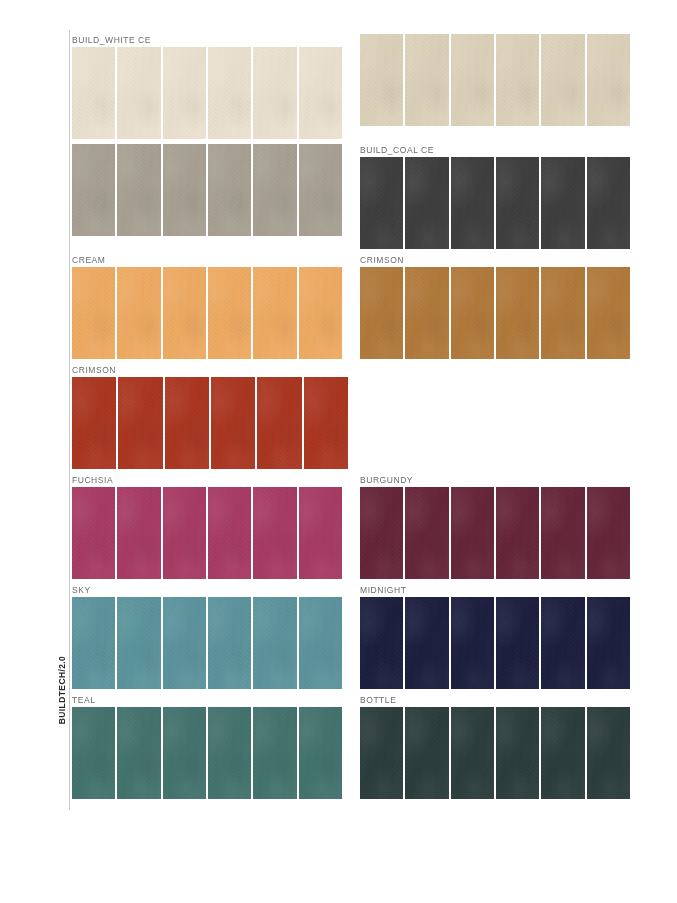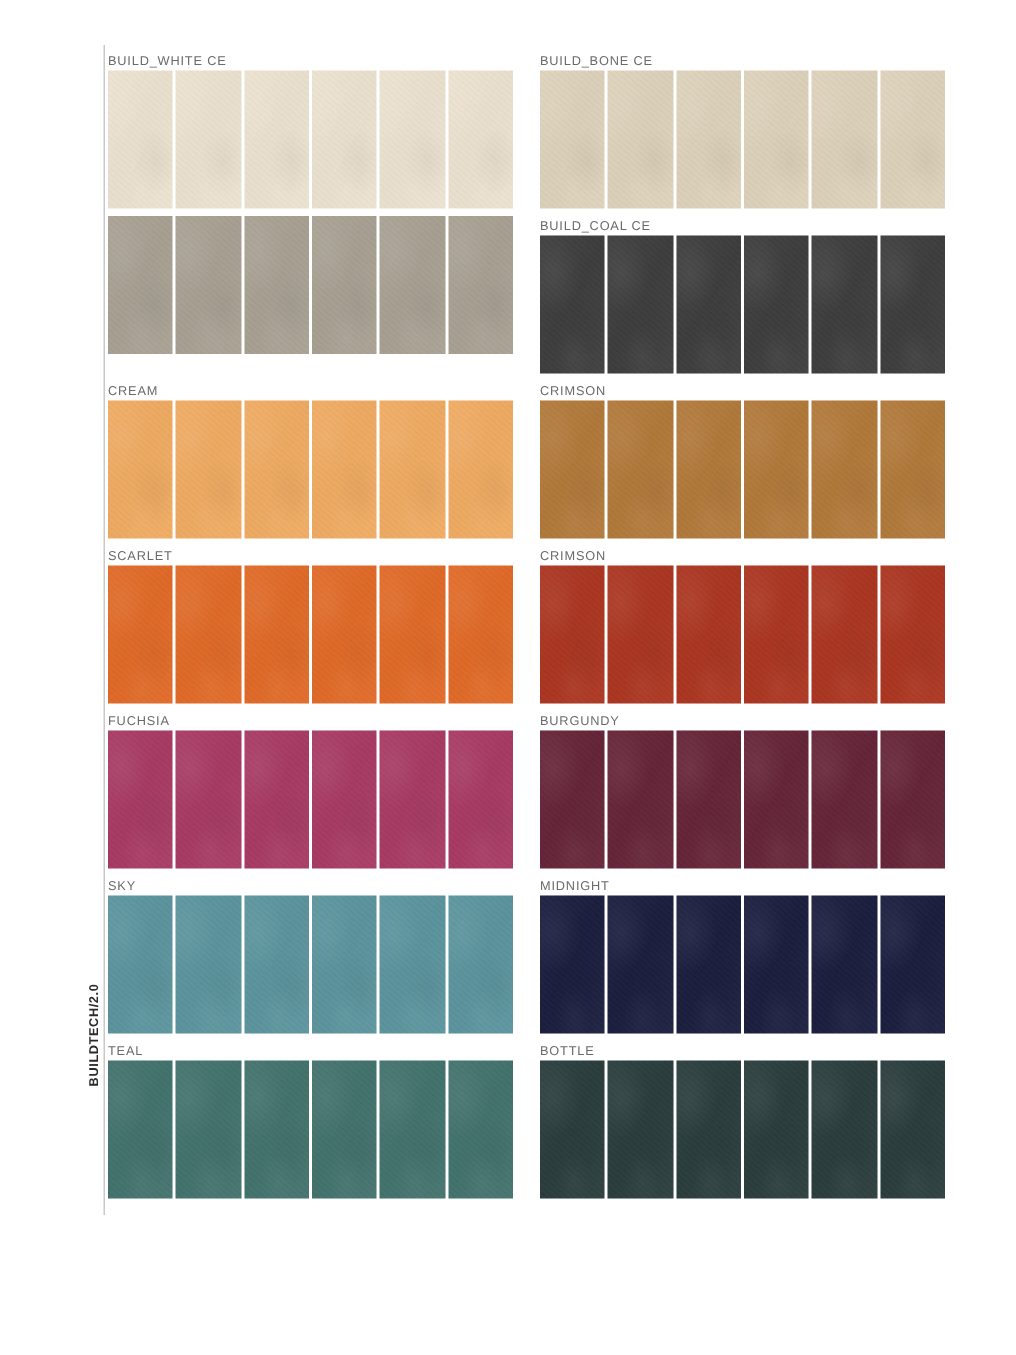--- a/index.html
+++ b/index.html
@@ -136,21 +136,20 @@
           <div class="swatch-strip">
             <div class="swatch" style="background: rgb(236, 226, 208);"></div>
             <div class="swatch" style="background: rgb(236, 226, 208);"></div>
             <div class="swatch" style="background: rgb(236, 226, 208);"></div>
             <div class="swatch" style="background: rgb(236, 226, 208);"></div>
             <div class="swatch" style="background: rgb(236, 226, 208);"></div>
             <div class="swatch" style="background: rgb(236, 226, 208);"></div>
           </div>
         </div>
         <div class="family">
-          <div class="family-label">BUILD_BONE CE</div>
           <div class="swatch-strip">
             <div class="swatch" style="background: rgb(221, 210, 187);"></div>
             <div class="swatch" style="background: rgb(221, 210, 187);"></div>
             <div class="swatch" style="background: rgb(221, 210, 187);"></div>
             <div class="swatch" style="background: rgb(221, 210, 187);"></div>
             <div class="swatch" style="background: rgb(221, 210, 187);"></div>
             <div class="swatch" style="background: rgb(221, 210, 187);"></div>
           </div>
         </div>
       </div>
@@ -196,31 +195,20 @@
             <div class="swatch" style="background: rgb(178, 121, 58);"></div>
             <div class="swatch" style="background: rgb(178, 121, 58);"></div>
             <div class="swatch" style="background: rgb(178, 121, 58);"></div>
             <div class="swatch" style="background: rgb(178, 121, 58);"></div>
             <div class="swatch" style="background: rgb(178, 121, 58);"></div>
           </div>
         </div>
       </div>
       <div class="row">
         <div class="family">
-          <div class="family-label">SCARLET</div>
-          <div class="swatch-strip">
-            <div class="swatch" style="background: rgb(225, 106, 39);"></div>
-            <div class="swatch" style="background: rgb(225, 106, 39);"></div>
-            <div class="swatch" style="background: rgb(225, 106, 39);"></div>
-            <div class="swatch" style="background: rgb(225, 106, 39);"></div>
-            <div class="swatch" style="background: rgb(225, 106, 39);"></div>
-            <div class="swatch" style="background: rgb(225, 106, 39);"></div>
-          </div>
-        </div>
-        <div class="family">
           <div class="family-label">CRIMSON</div>
           <div class="swatch-strip">
             <div class="swatch" style="background: rgb(171, 53, 32);"></div>
             <div class="swatch" style="background: rgb(171, 53, 32);"></div>
             <div class="swatch" style="background: rgb(171, 53, 32);"></div>
             <div class="swatch" style="background: rgb(171, 53, 32);"></div>
             <div class="swatch" style="background: rgb(171, 53, 32);"></div>
             <div class="swatch" style="background: rgb(171, 53, 32);"></div>
           </div>
         </div>

